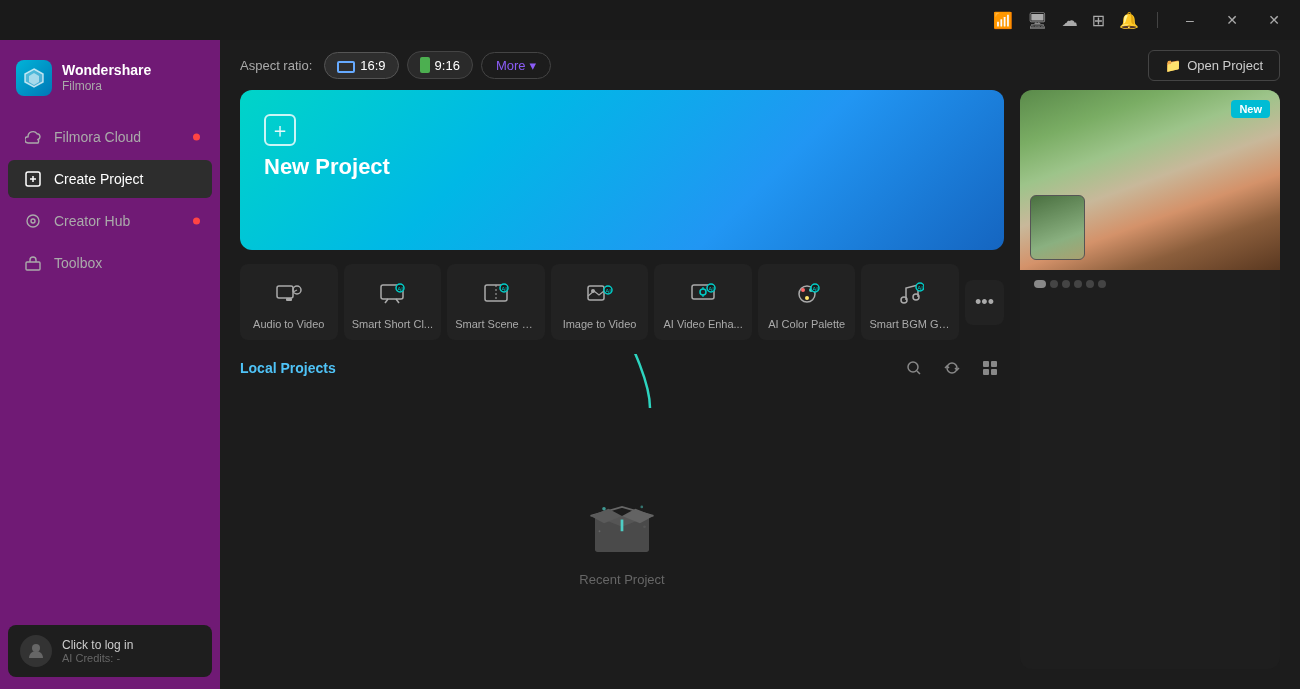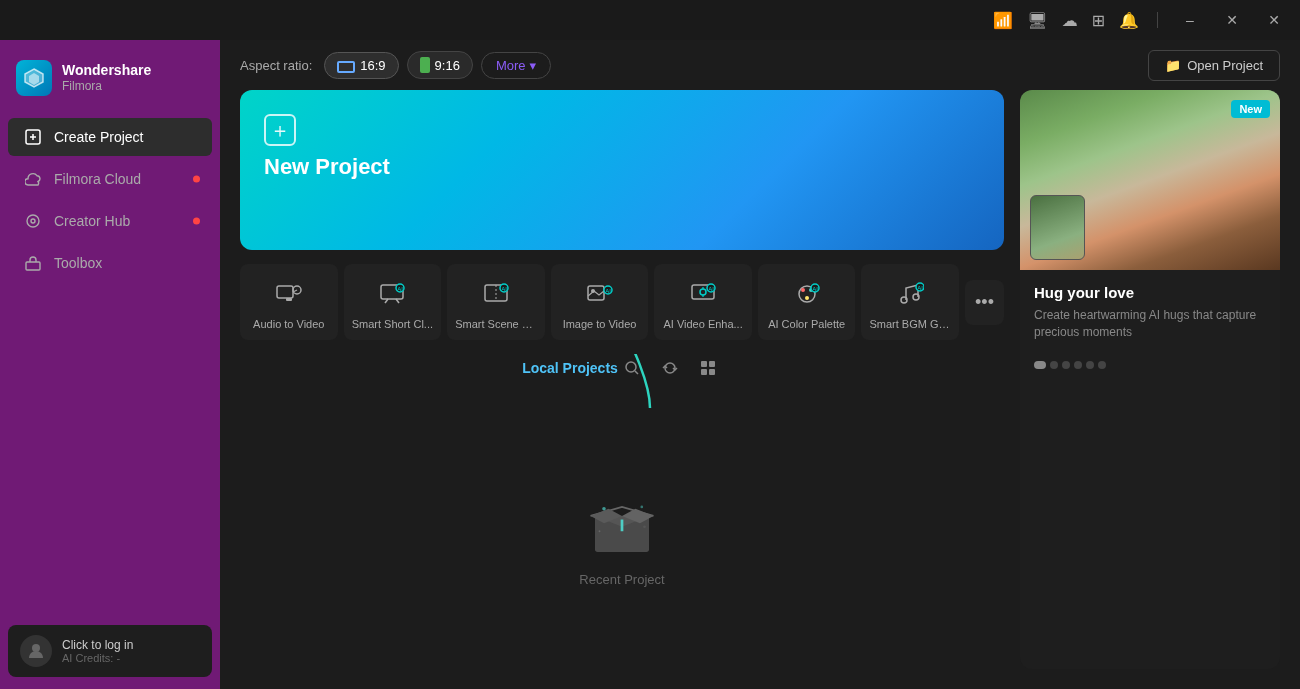--- a/index.html
+++ b/index.html
@@ -360,21 +360,21 @@
     
     .local-projects-section {
       flex: 1;
       display: flex;
       flex-direction: column;
       overflow: hidden;
     }
     .section-header {
       display: flex;
       align-items: center;
-      justify-content: center;
+      justify-content: space-between;
       margin-bottom: 16px;
     }
     .section-title {
       font-size: 14px;
       font-weight: 600;
       color: #4fc3f7;
     }
     .section-actions {
       display: flex;
       align-items: center;
@@ -523,39 +523,39 @@
           <polygon points="11,2 20,7 20,15 11,20 2,15 2,7" fill="rgba(255,255,255,0.3)" stroke="rgba(255,255,255,0.7)" stroke-width="1.5"></polygon>
           <polygon points="11,6 16,9 16,15 11,18 6,15 6,9" fill="rgba(255,255,255,0.5)"></polygon>
         </svg>
       </div>
       <div class="logo-text">
         <span class="logo-title">Wondershare</span>
         <span class="logo-subtitle">Filmora</span>
       </div>
     </div>
 
+    <div class="nav-item">
+      <span class="nav-icon">
+        <svg width="16" height="14" viewBox="0 0 16 14" fill="none" stroke="currentColor" stroke-width="1.4">
+          <path d="M13 9.5a3 3 0 0 0-1-5.8 5 5 0 0 0-9 3A3 3 0 0 0 3 13h10a3 3 0 0 0 0-3.5z"></path>
+        </svg>
+      </span>
+      <span>Filmora Cloud</span>
+      <span class="nav-dot"></span>
+    </div>
+
     <div class="nav-item active">
       <span class="nav-icon">
         <svg width="16" height="16" viewBox="0 0 16 16" fill="currentColor">
           <rect x="1" y="1" width="14" height="14" rx="2" fill="none" stroke="currentColor" stroke-width="1.5"></rect>
           <line x1="8" y1="5" x2="8" y2="11" stroke="currentColor" stroke-width="1.5"></line>
           <line x1="5" y1="8" x2="11" y2="8" stroke="currentColor" stroke-width="1.5"></line>
         </svg>
       </span>
       <span>Create Project</span>
-    </div>
-
-    <div class="nav-item">
-      <span class="nav-icon">
-        <svg width="16" height="14" viewBox="0 0 16 14" fill="none" stroke="currentColor" stroke-width="1.4">
-          <path d="M13 9.5a3 3 0 0 0-1-5.8 5 5 0 0 0-9 3A3 3 0 0 0 3 13h10a3 3 0 0 0 0-3.5z"></path>
-        </svg>
-      </span>
-      <span>Filmora Cloud</span>
-      <span class="nav-dot"></span>
     </div>
 
     <div class="nav-item">
       <span class="nav-icon">
         <svg width="16" height="16" viewBox="0 0 16 16" fill="none" stroke="currentColor" stroke-width="1.4">
           <circle cx="8" cy="8" r="6"></circle>
           <circle cx="8" cy="8" r="2"></circle>
         </svg>
       </span>
       <span>Creator Hub</span>
@@ -777,24 +777,20 @@
       </div>
 
       <div class="right-panel">
         <div class="promo-card">
           <div class="promo-image">
             <div class="promo-photo-bg"></div>
 
             <div class="promo-overlay-left"></div>
             <div class="new-badge">New</div>
           </div>
-          <div class="promo-content">
-            <div class="promo-title">Hug your love</div>
-            <div class="promo-desc">Create heartwarming AI hugs that capture precious moments</div>
-          </div>
           <div class="promo-dots">
             <div class="dot active"></div>
             <div class="dot"></div>
             <div class="dot"></div>
             <div class="dot"></div>
             <div class="dot"></div>
             <div class="dot"></div>
           </div>
         </div>
       </div>

